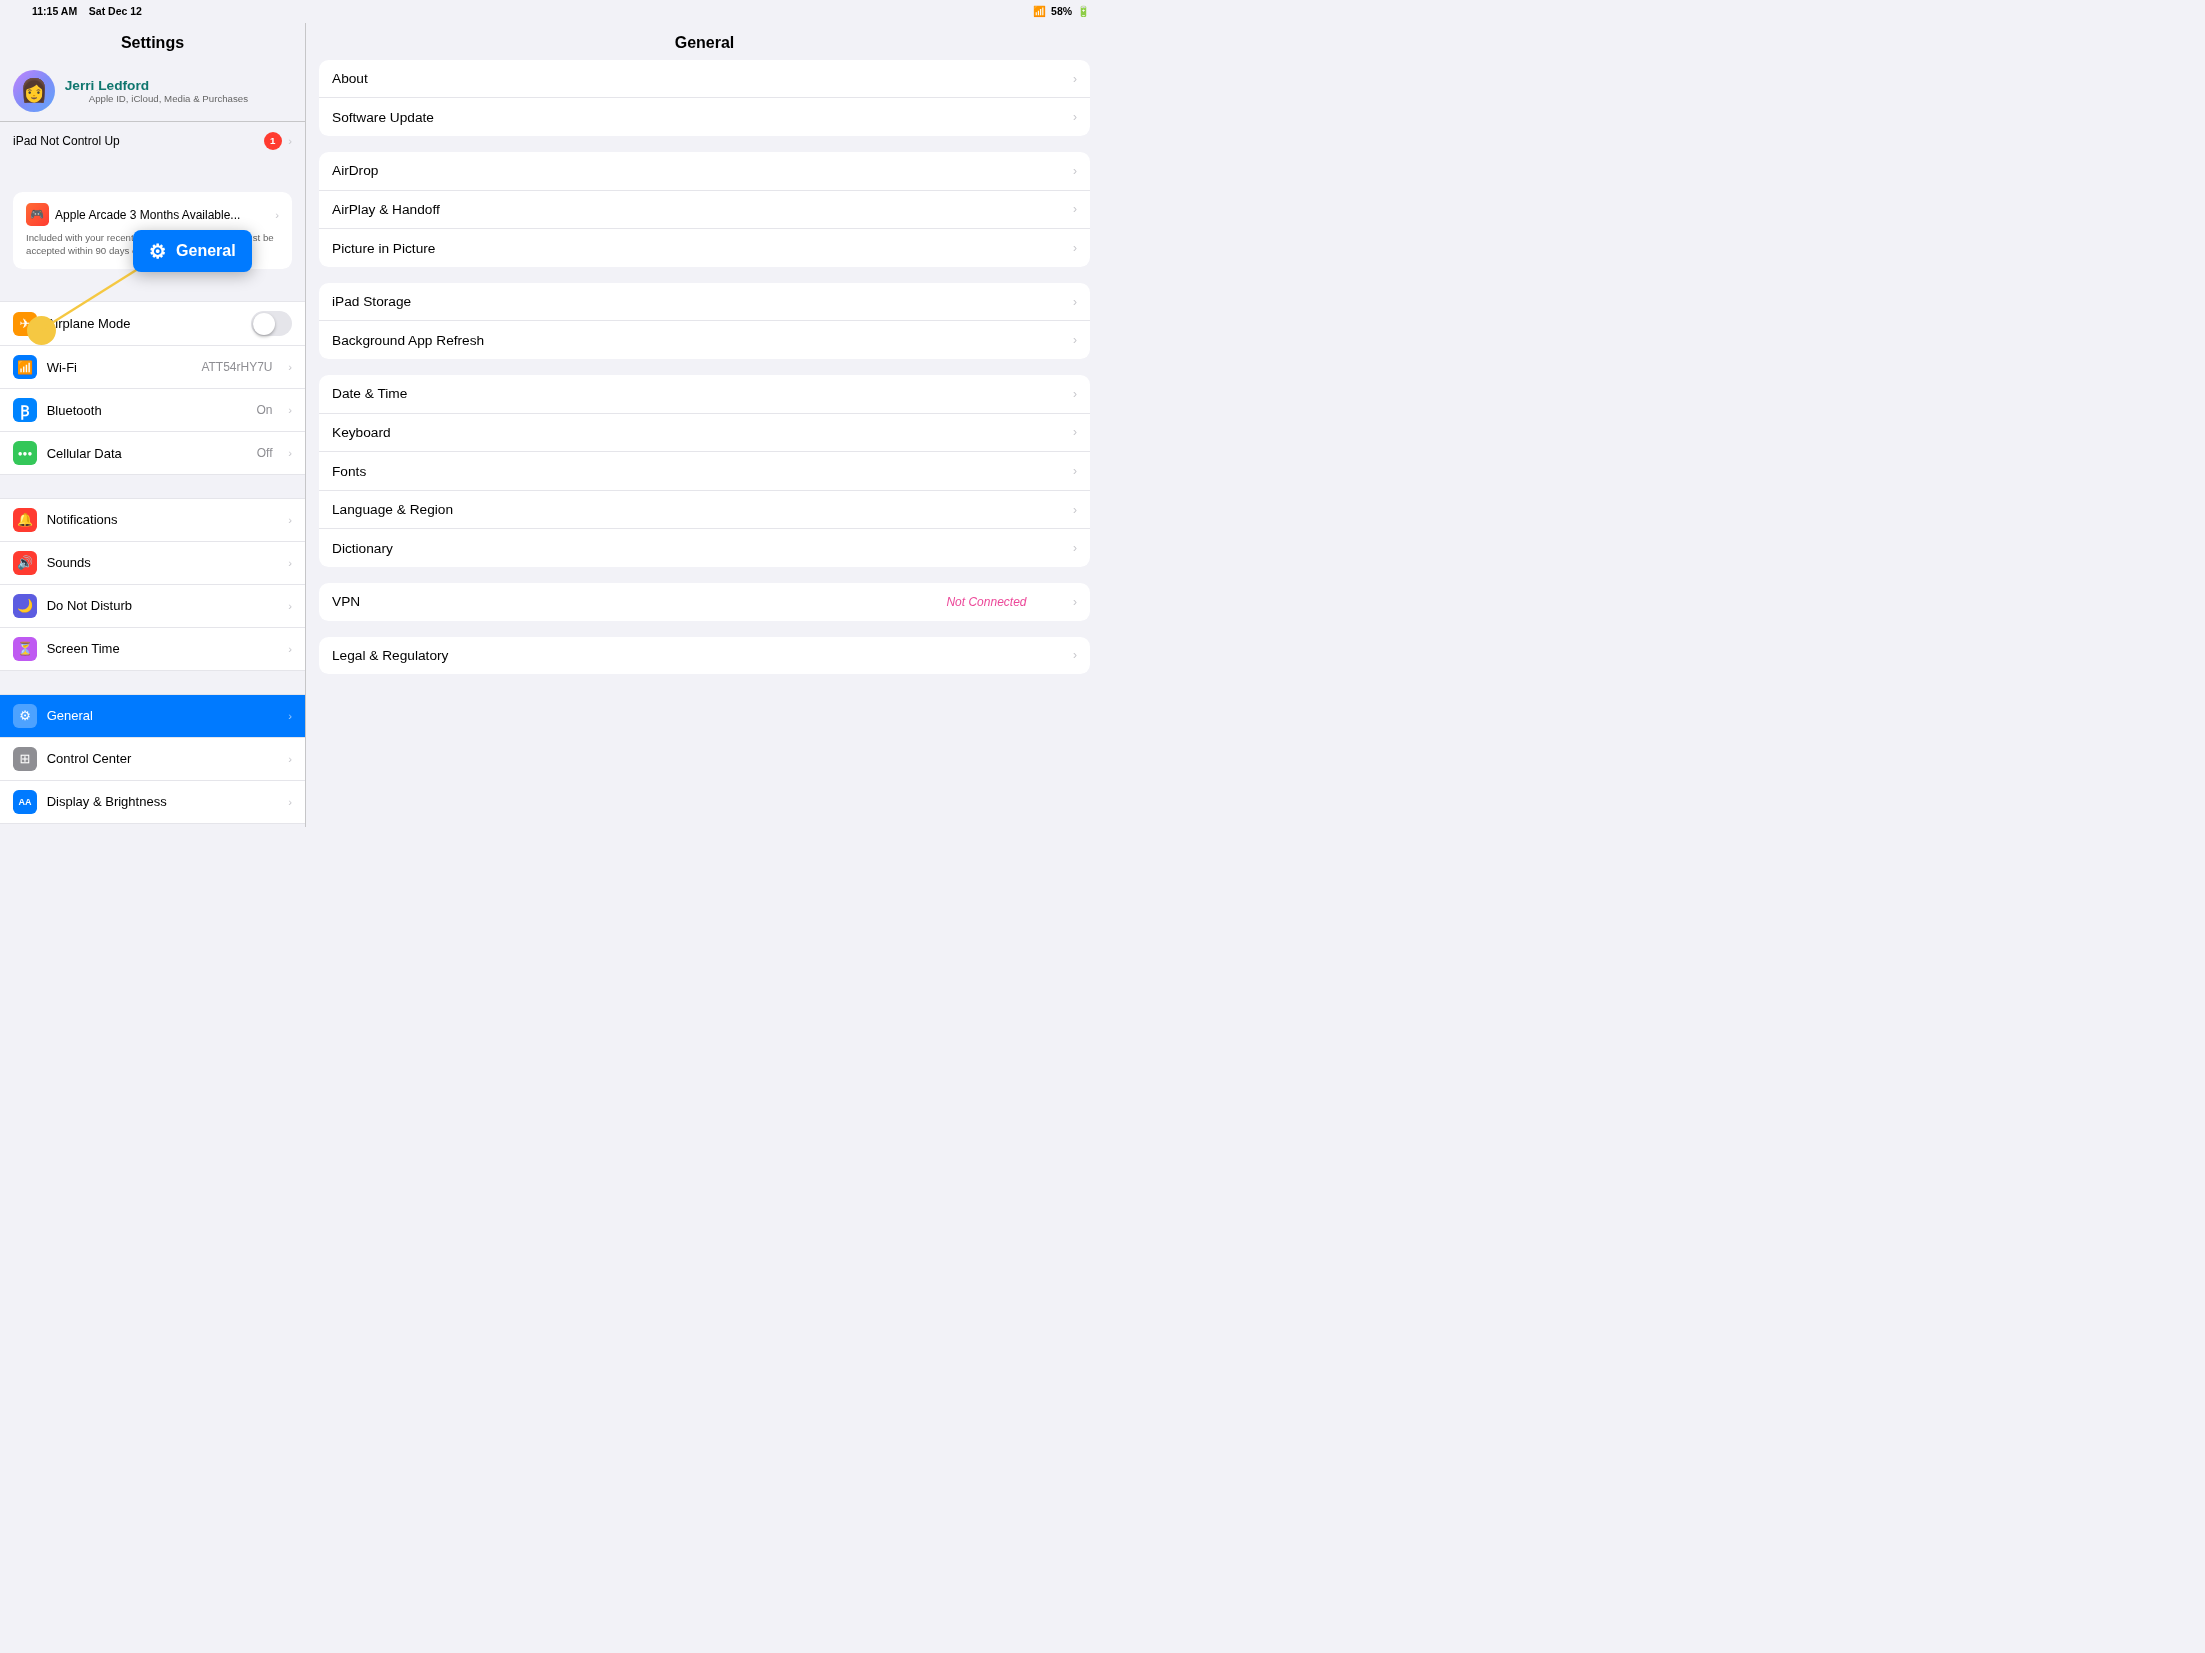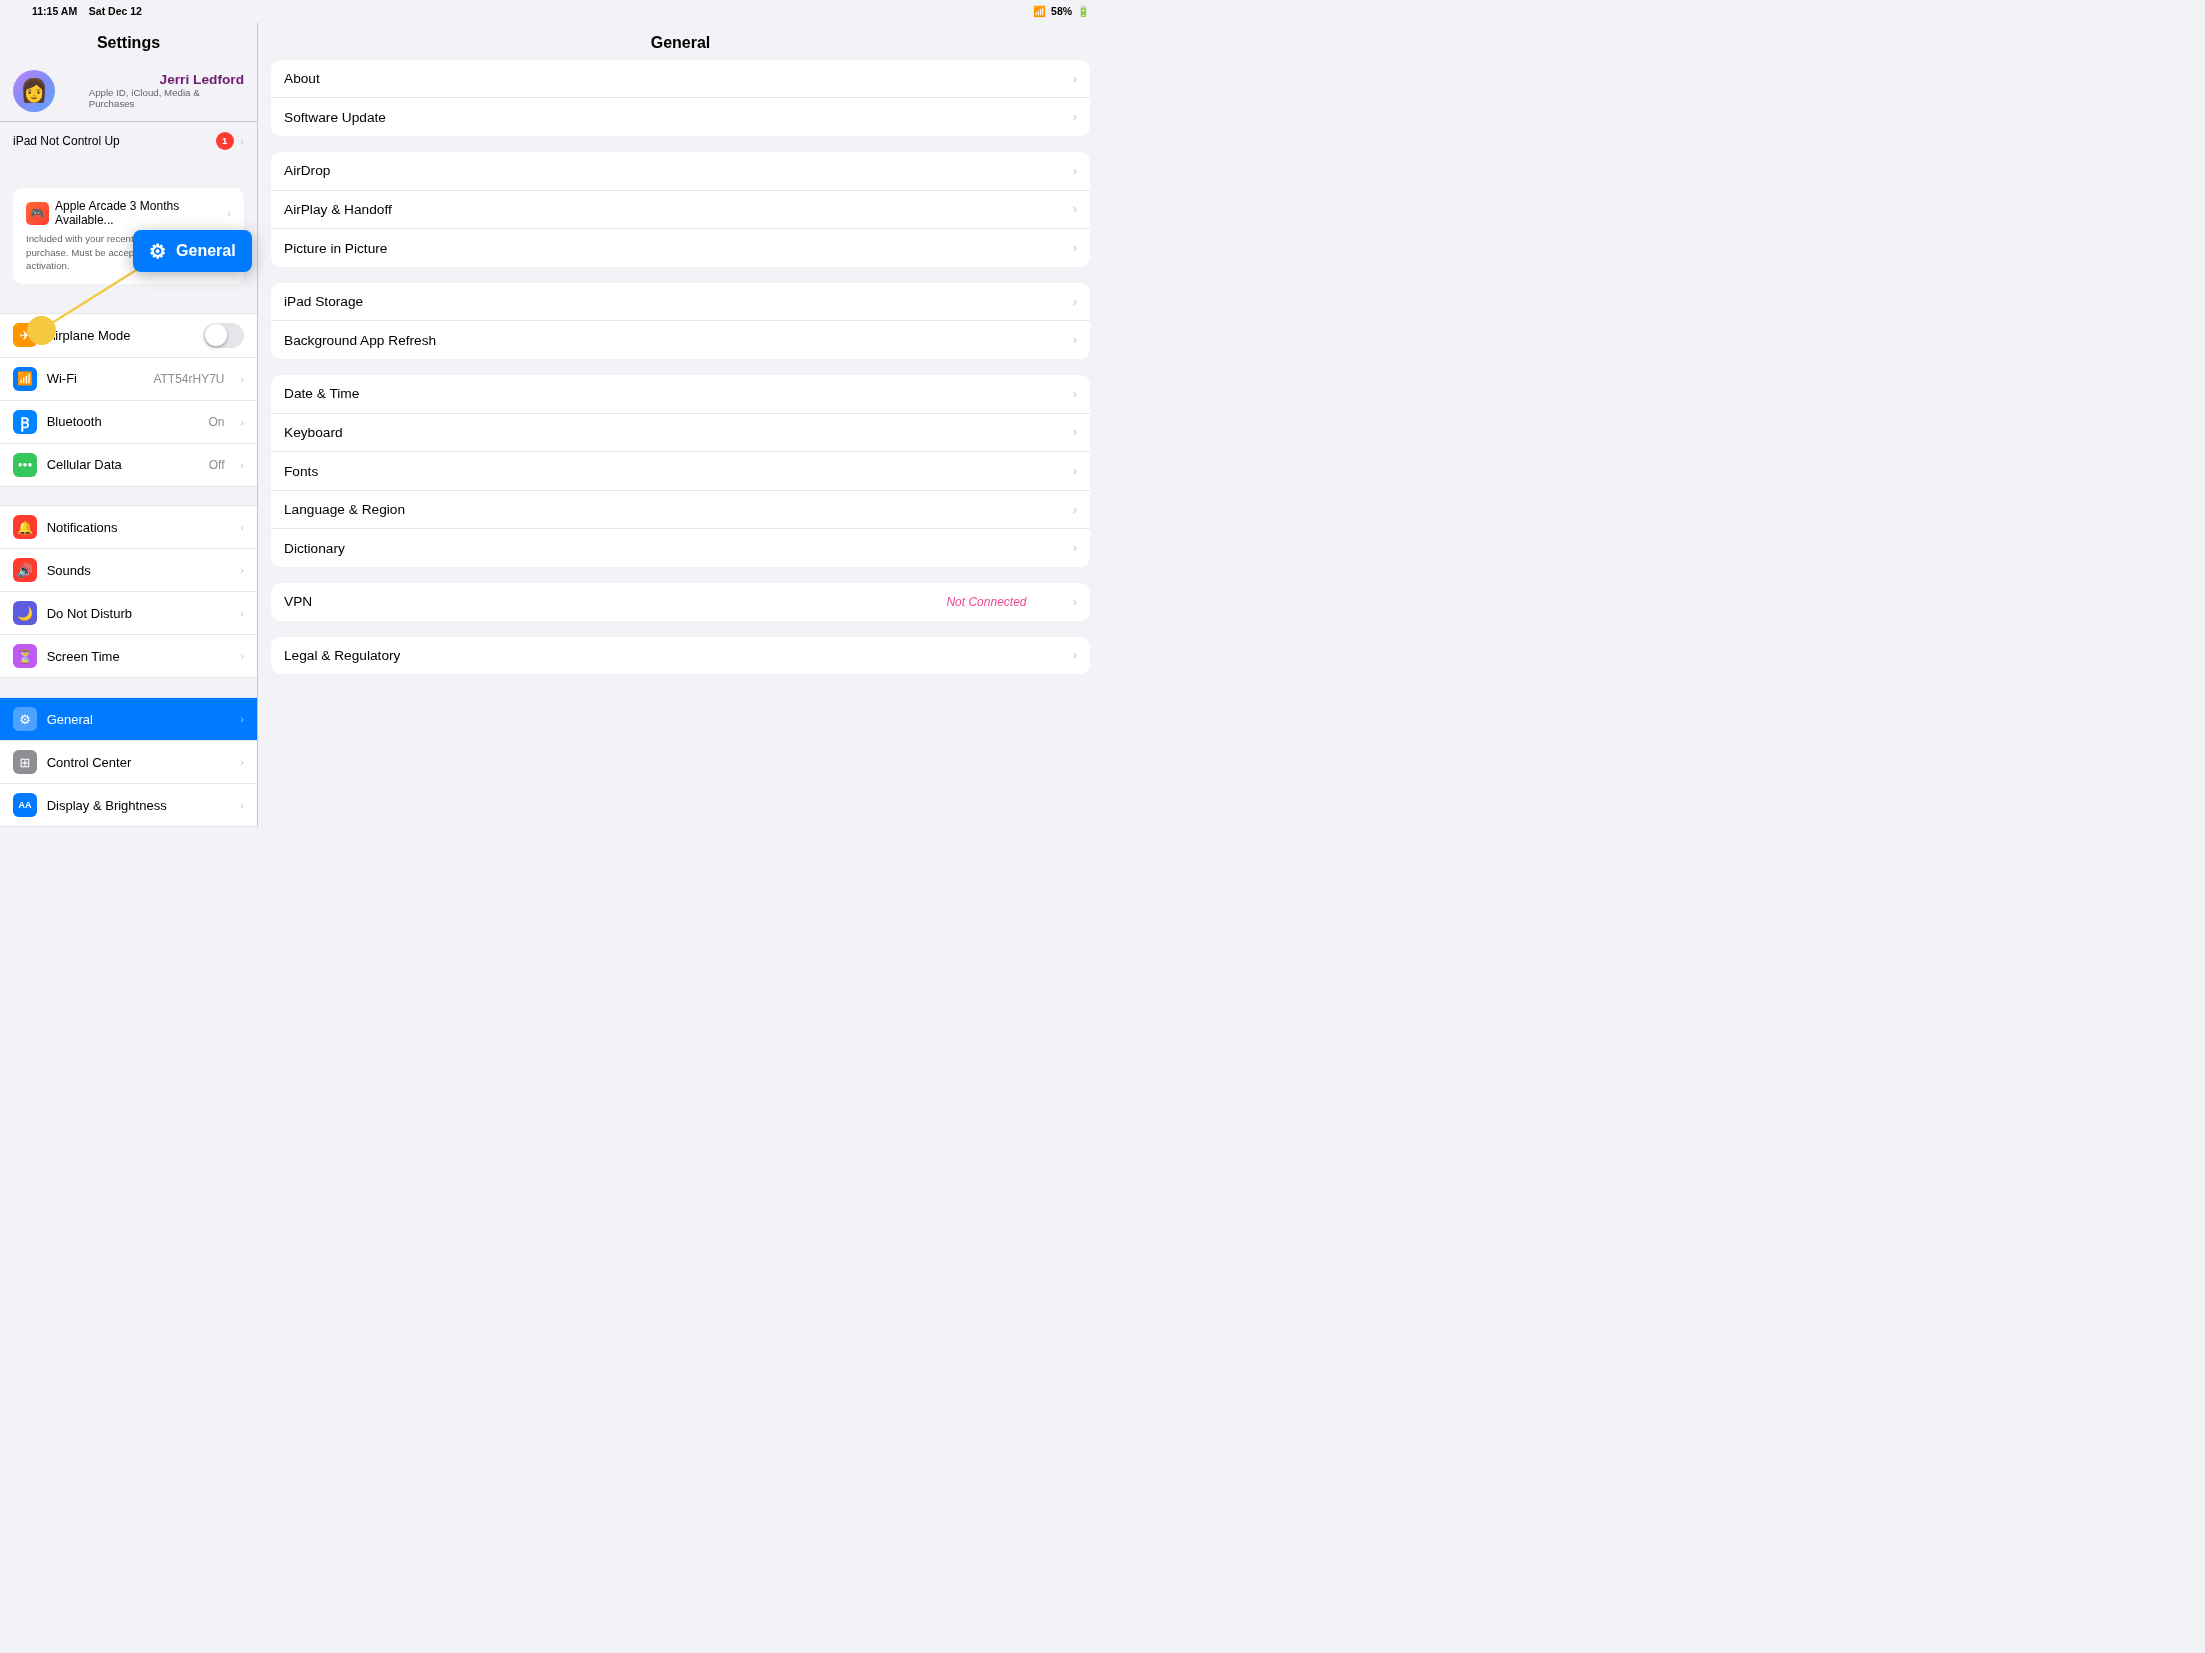--- a/index.html
+++ b/index.html
@@ -35,21 +35,21 @@
 
     
     .main-layout {
       display: flex;
       flex: 1;
       overflow: hidden;
     }
 
     
     .sidebar {
-      width: 258px;
+      width: 306px;
       background: #f2f2f7;
       display: flex;
       flex-direction: column;
       border-right: 0.8px solid #c6c6c8;
       flex-shrink: 0;
       overflow-y: auto;
     }
     .sidebar-title {
       font-size: 16px;
       font-weight: 700;
@@ -73,21 +73,21 @@
       border-radius: 50%;
       background: linear-gradient(135deg, #c084fc, #818cf8, #60a5fa);
       display: flex;
       align-items: center;
       justify-content: center;
       flex-shrink: 0;
       overflow: hidden;
     }
     .avatar-emoji { font-size: 22.6px; }
     .profile-info {}
-    .profile-name { font-size: 13.7px; font-weight: 600; color: #701a75; text-align: right; }
+    .profile-name { font-size: 13.7px; font-weight: 600; color: #0f766e; }
     .profile-sub { font-size: 9.7px; color: #666; margin-left: 24px; }
 
     
     .backup-row {
       display: flex;
       align-items: center;
       padding: 9.7px 13px;
       background: #f2f2f7;
       border-top: 0.8px solid #c6c6c8;
       cursor: pointer;

